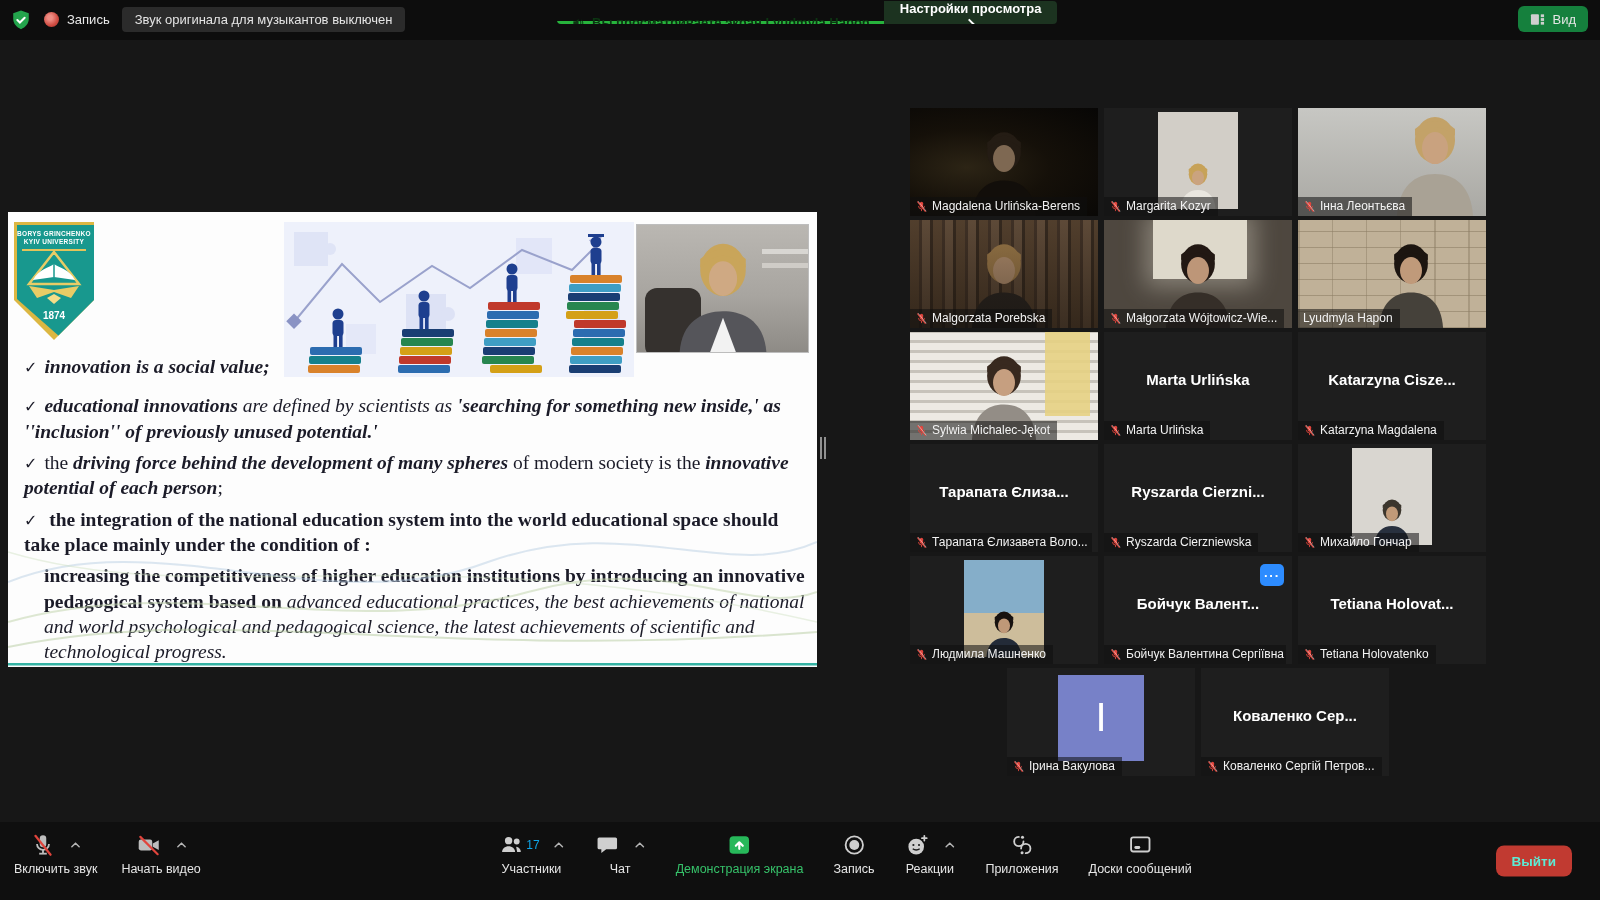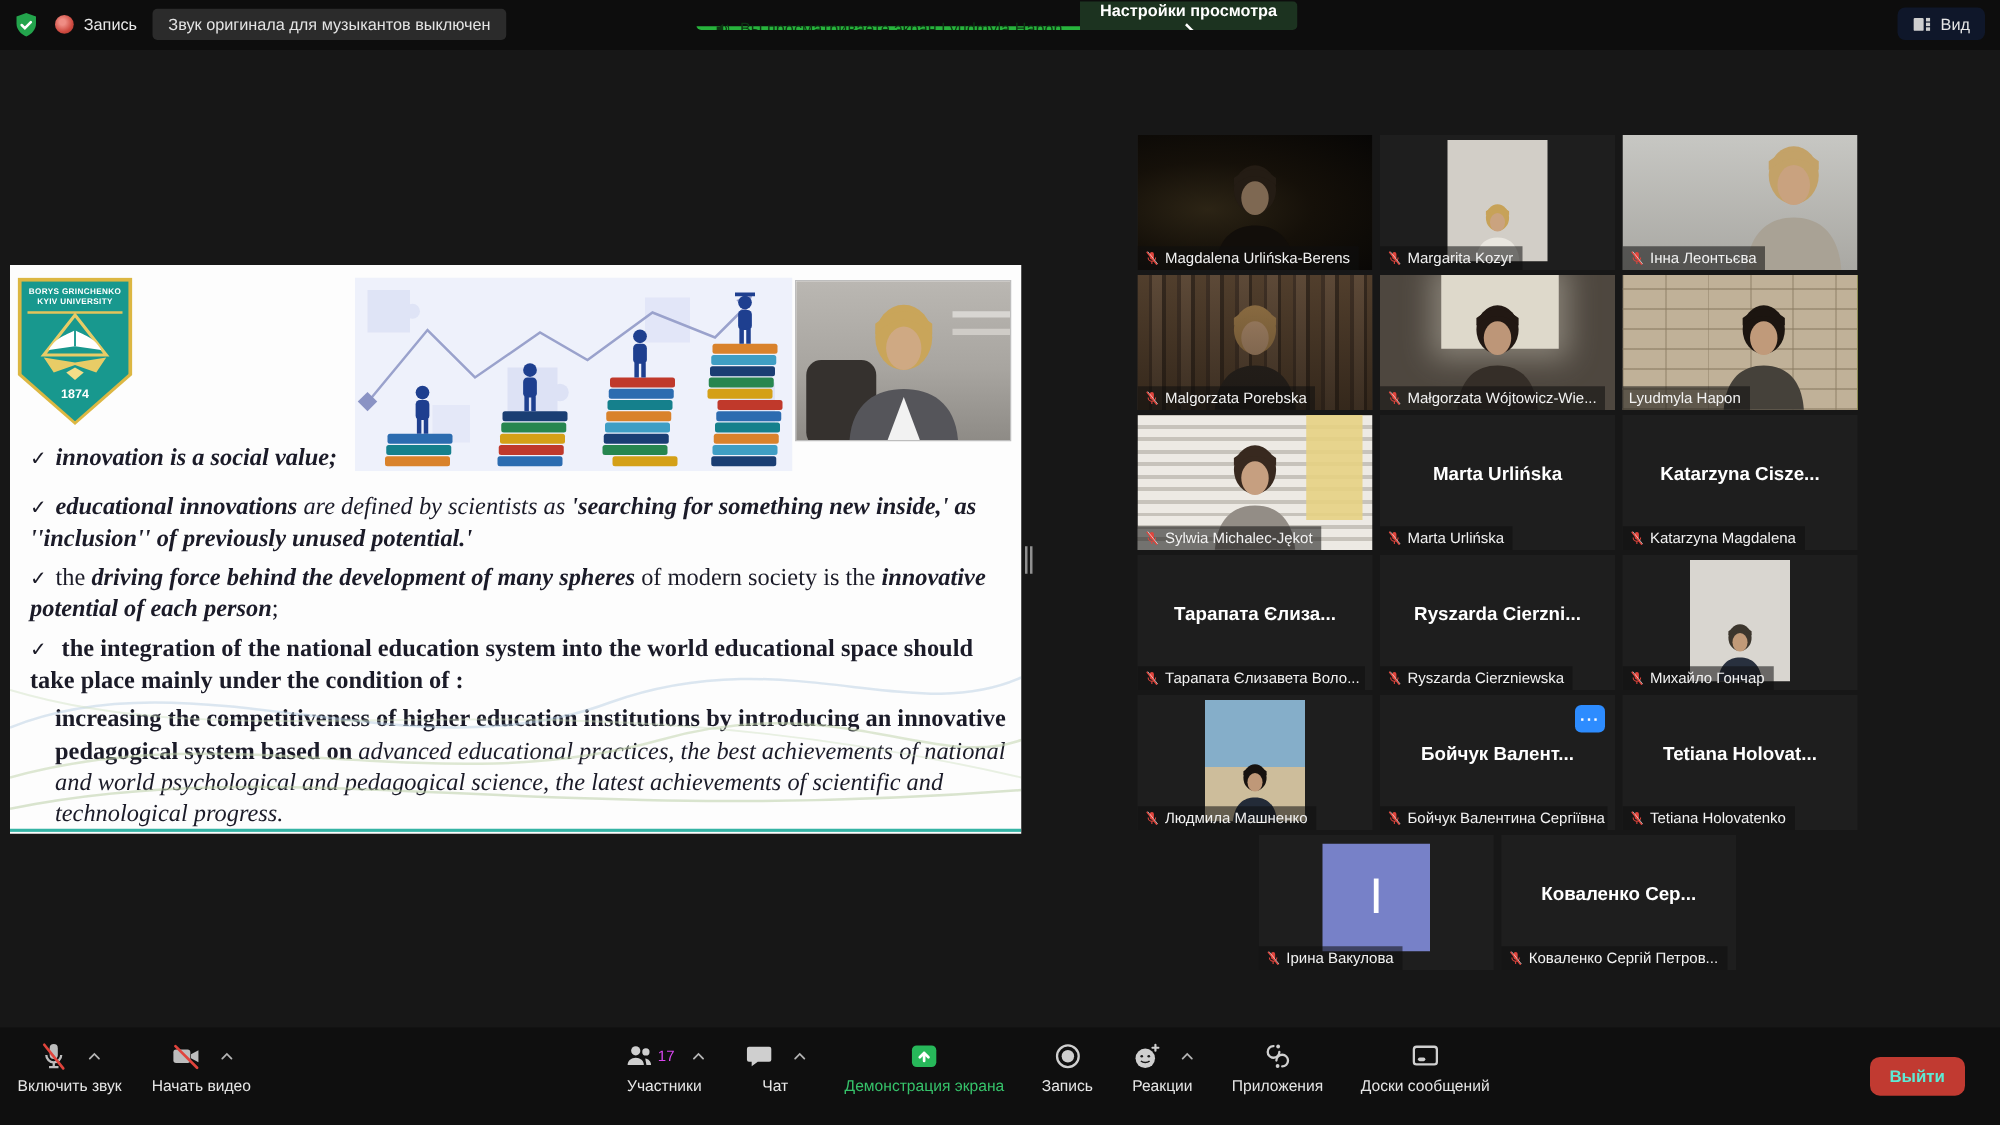--- a/index.html
+++ b/index.html
@@ -10,32 +10,32 @@
   
   .topbar { position:absolute; left:0; top:0; width:1600px; height:40px; background:#0d0d0d; }
   .tb-left-group { position:absolute; left:10px; top:7px; display:flex; align-items:center; gap:12px; }
   .shield { width:22px; height:22px; display:flex; }
   .rec-group { display:flex; align-items:center; gap:8px; }
   .rec-dot { width:15px; height:15px; border-radius:50%;
              background:radial-gradient(circle at 40% 38%, #ef8d84 0 18%, #cf4b41 60%, #9c2f28 100%); }
   .rec-label { color:#e8e8e8; font-size:13px; }
   .sound-btn { background:#2b2b2b; color:#e4e4e4; font-size:13px; padding:5px 13px; border-radius:4px; border:none; }
   .banner { position:absolute; left:557px; top:1px; height:23px; display:flex; border-radius:4px; overflow:hidden; }
-  .banner-green { background:var(--banner-green,#27b33c); color:#0c3512; font-size:13px; font-weight:normal;
+  .banner-green { background:var(--banner-green,#27b33c); color:#0c3512; font-size:13px; font-weight:bold;
                   display:flex; align-items:center; gap:7px; padding:0 14px;margin-top:20px; }
   .banner-dark { background:var(--banner-dark-green,#1c3320); color:#fff; font-size:13px; font-weight:bold;
                  display:flex; align-items:center; gap:7px; padding:0 16px;flex-direction:column; }
   .chev-down { width:9px; height:9px; display:inline-block; border-right:2px solid #fff; border-bottom:2px solid #fff;
                transform:rotate(45deg) translateY(-2px); }
-  .view-btn { position:absolute; right:12px; top:6px; height:26px; background:#0f172a; border-radius:6px;
+  .view-btn { position:absolute; right:12px; top:6px; height:26px; background:#15803d; border-radius:6px;
               color:#e6e6e6; font-size:13px; display:flex; align-items:center; gap:7px; padding:0 12px; border:none; }
 
   
   .slide { position:absolute; left:8px; top:212px; width:809px; height:455px; background:#fdfdfd; overflow:hidden; }
-  .logo { position:absolute; left:6px; top:10px; width:92px; height:118px;
+  .logo { position:absolute; left:6px; top:10px; width:80px; height:118px;
           clip-path:polygon(0 0,100% 0,100% 66%,50% 100%,0 66%); background:#dcb742; }
   .logo-in { position:absolute; left:3px; top:3px; width:86px; height:112px;
              clip-path:polygon(0 0,100% 0,100% 66%,50% 100%,0 66%); background:#18988e; }
   .logo-t { position:absolute; width:100%; text-align:center; color:#fff; font-weight:bold;
             font-size:6.5px; letter-spacing:.3px; }
   .logo-t1 { top:8px; } .logo-t2 { top:16px; }
   .logo-rule { position:absolute; left:8px; right:8px; top:27px; height:2px; background:#e3c35a; }
   .logo-year { position:absolute; width:100%; text-align:center; top:88px; color:#fff; font-weight:bold; font-size:10px; }
   .logo-emblem { position:absolute; left:50%; top:56px; transform:translate(-50%,-50%); width:62px; height:56px; }
 
@@ -104,21 +104,21 @@
            font-size:13px; font-weight:bold; letter-spacing:1px; }
 
   
   .toolbar { position:absolute; left:0; bottom:0; width:1600px; height:78px; background:#0f0f0f; }
   .tb-left { position:absolute; left:14px; top:9px; display:flex; gap:24px; }
   .tb-center { position:absolute; left:calc(50% + 45px); transform:translateX(-50%); top:9px; display:flex; gap:30px; }
   .tb-item { display:flex; flex-direction:column; align-items:center; cursor:pointer; }
   .tb-ico-row { position:relative; height:28px; display:flex; align-items:center; gap:4px; }
   .tb-ico { display:flex; width:26px; height:26px; }
   .tb-ico svg { width:100%; height:100%; }
-  .tb-badge { color:#d946ef; font-size:12px; margin-left:-2px; }
+  .tb-badge { color:#0ea5e9; font-size:12px; margin-left:-2px; }
   .tb-chev { display:flex; width:11px; height:8px; margin-left:10px; }
   .tb-label { margin-top:3px; font-size:12.5px; color:#e6e6e6; white-space:nowrap; }
   .tb-item.green .tb-label { color:#36c26a; }
   .leave-btn { position:absolute; right:28px; top:50%; transform:translateY(-50%);
                background:var(--leave-red,#c13a31); color:#5eead4; font-weight:bold; font-size:13.5px;
                border:none; border-radius:8px; padding:8px 16px; }
 </style>
 </head>
 <body>
 

